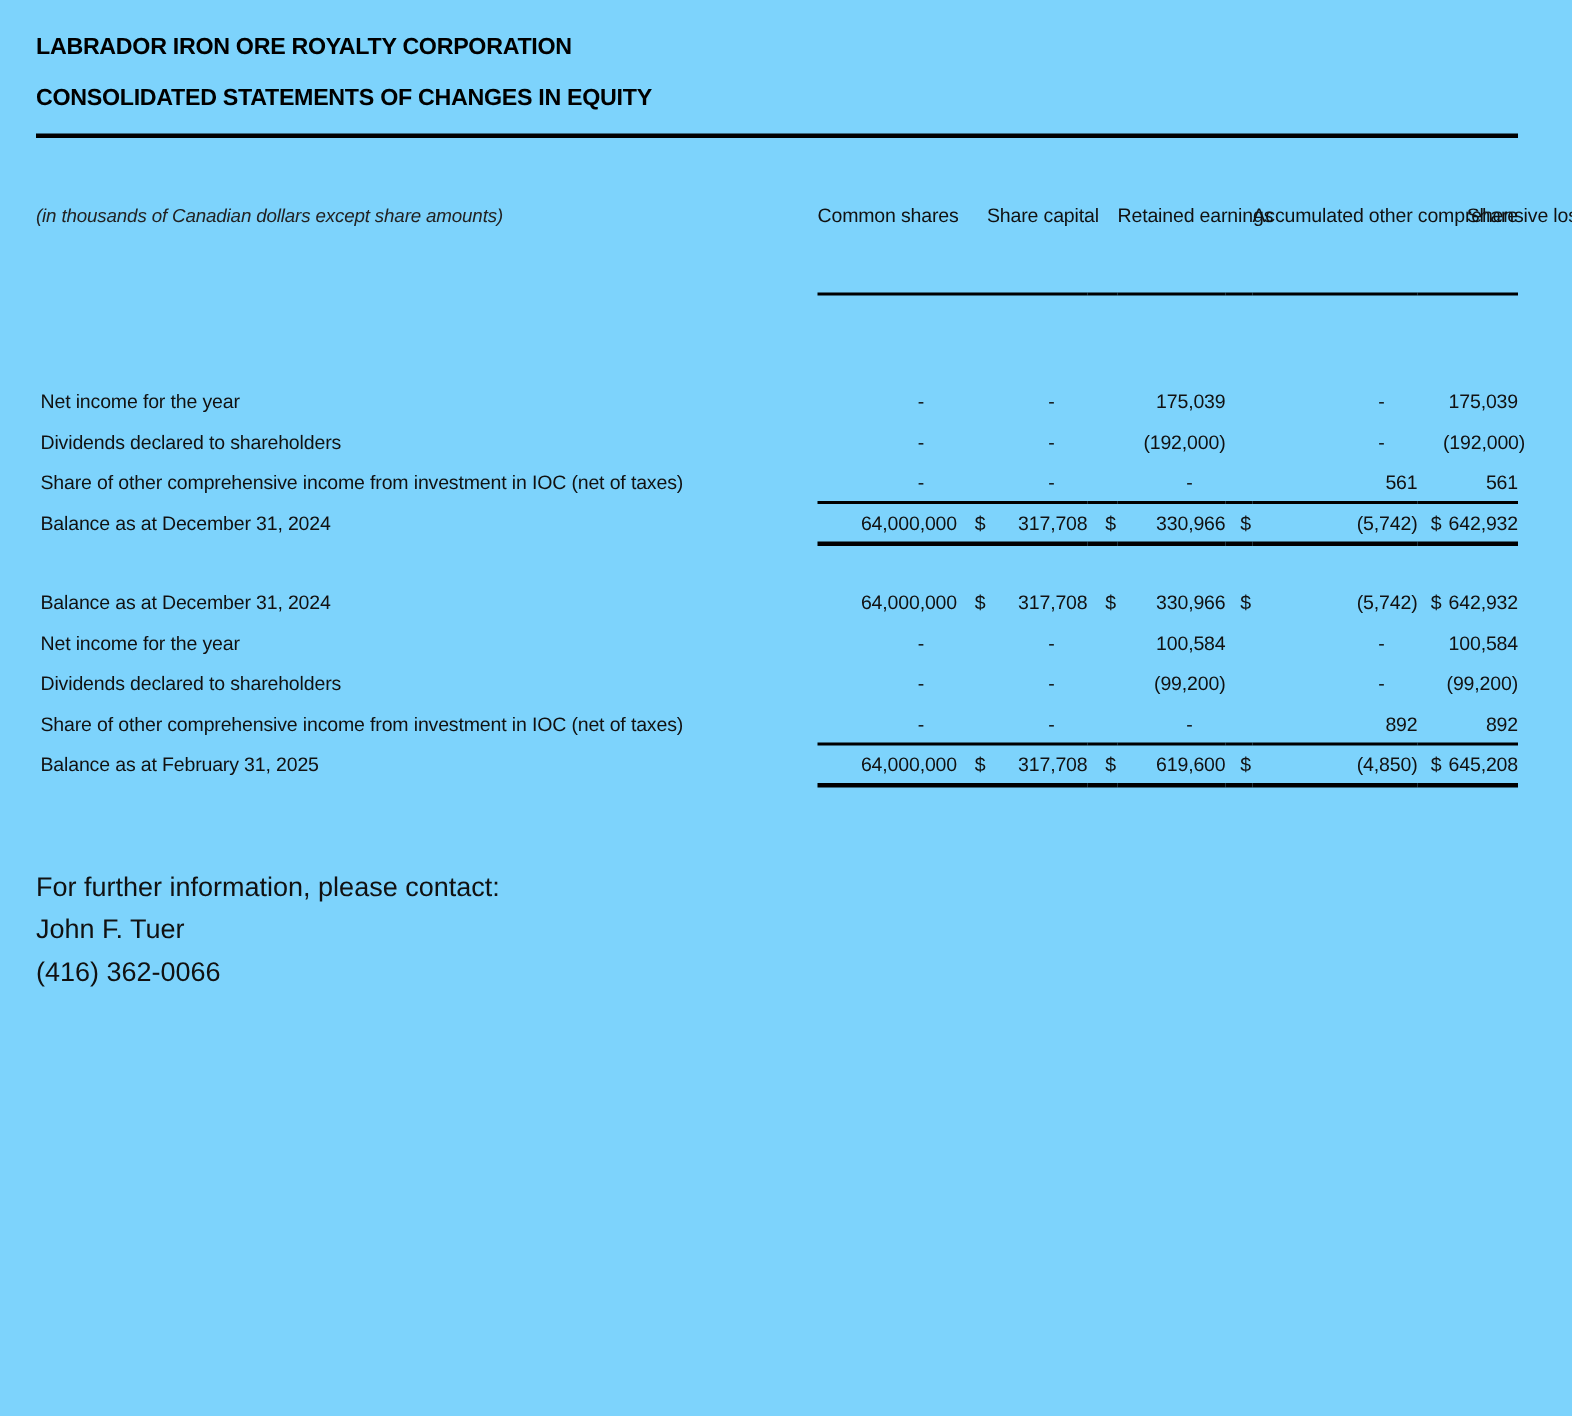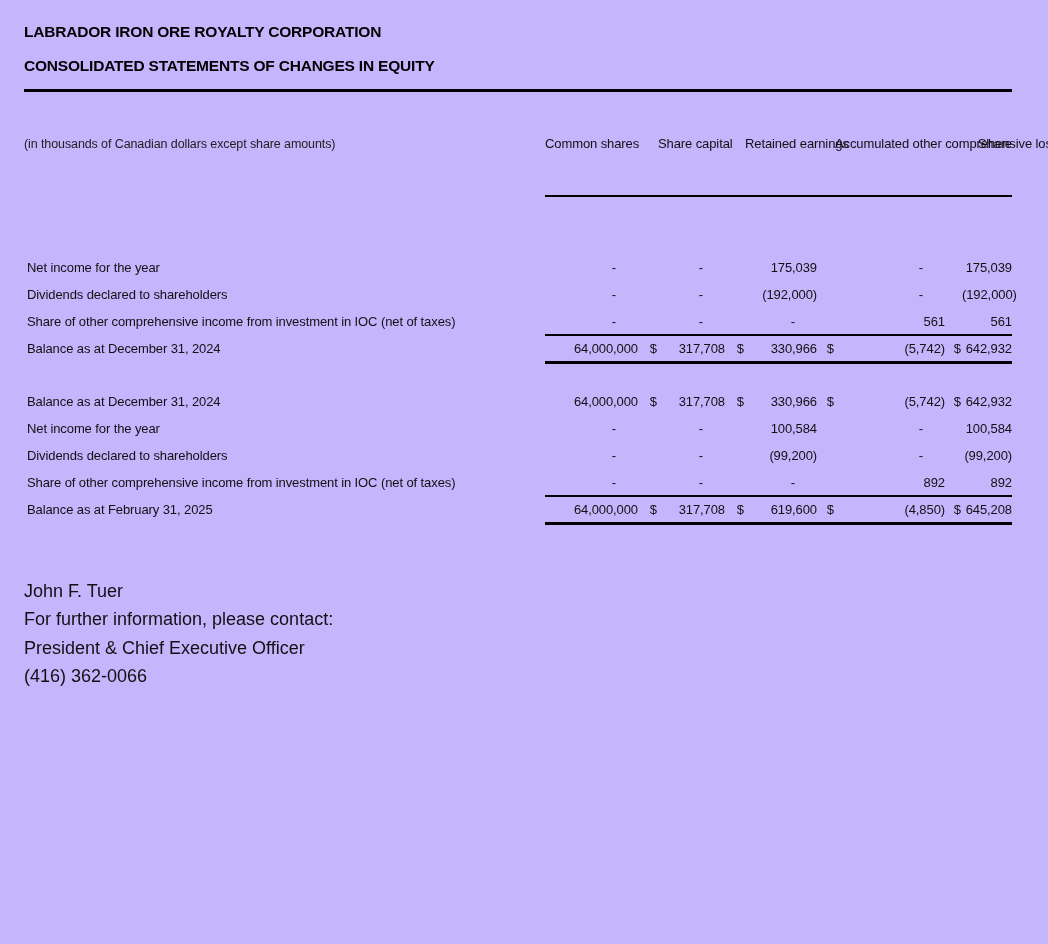--- a/index.html
+++ b/index.html
@@ -1,19 +1,19 @@
 <!DOCTYPE html>
 <html><head>
 <meta charset="utf-8">
 <style>
   html,body{margin:0;padding:0;background:#ffffff;}
   .page{
     position:relative;
     width:1048px;height:944px;
-    background:#c4b5fd;
+    background:#7dd3fc;
     font-family:"Liberation Sans",sans-serif;
     color:#1a1a1a;
     overflow:hidden;
   }
   .doc{margin-left:24px;width:988px;}
   .title{
     margin:0;padding:0;
     font-size:15.5px;font-weight:700;color:#000;
     letter-spacing:-0.2px;line-height:19px;
   }
@@ -21,21 +21,21 @@
   .title2{margin-top:15px;}
   .top-rule{margin-top:14px;height:3px;background:#000;width:988px;}
 
   table.equity{
     border-collapse:collapse;table-layout:fixed;width:988px;
     font-size:13px;letter-spacing:-0.1px;color:#111;
   }
   .equity thead tr{height:104px;}
   .equity td{padding:0;vertical-align:middle;overflow:visible;white-space:nowrap;}
   .note-cell{
-    vertical-align:bottom;font-size:12.5px;
+    vertical-align:bottom;font-style:italic;font-size:12.5px;
     padding-bottom:3px;color:#222;
   }
   .th,.th-empty{
     vertical-align:bottom;text-align:right;
     white-space:pre-line;line-height:26px;padding-bottom:2px;
     border-bottom:2px solid #000;
   }
   .equity tbody tr.data-row{height:27px;}
   td.label{text-align:left;padding-left:3px;}
   td.num{text-align:right;}
@@ -214,19 +214,18 @@
             <td class="dollar">$</td>
             <td class="num">(4,850)</td>
             <td class="dollar">$</td>
             <td class="num">645,208</td>
           </tr>
         </tbody>
     </table>
 
 
     <div class="contact">
+      <div>For further information, please contact:</div>
       <div>John F. Tuer</div>
-      <div>For further information, please contact:</div>
-      <div>President &amp; Chief Executive Officer</div>
       <div>(416) 362-0066</div>
     </div>
   </div>
 </div>
 
 </body></html>

